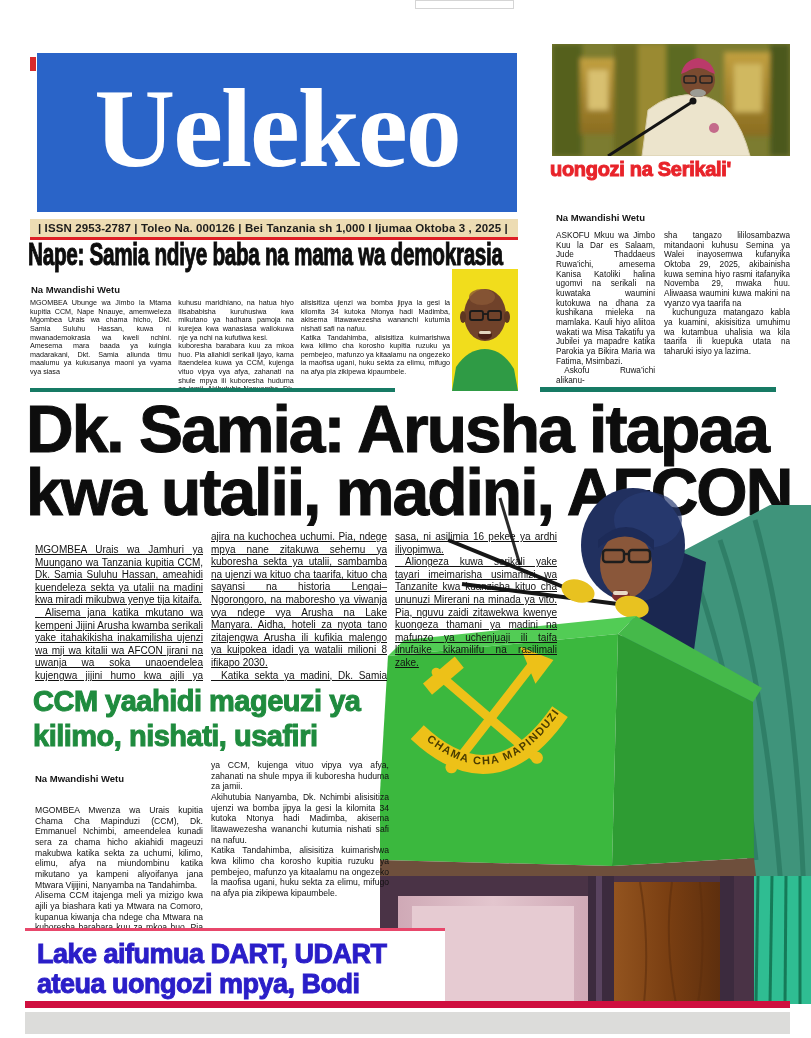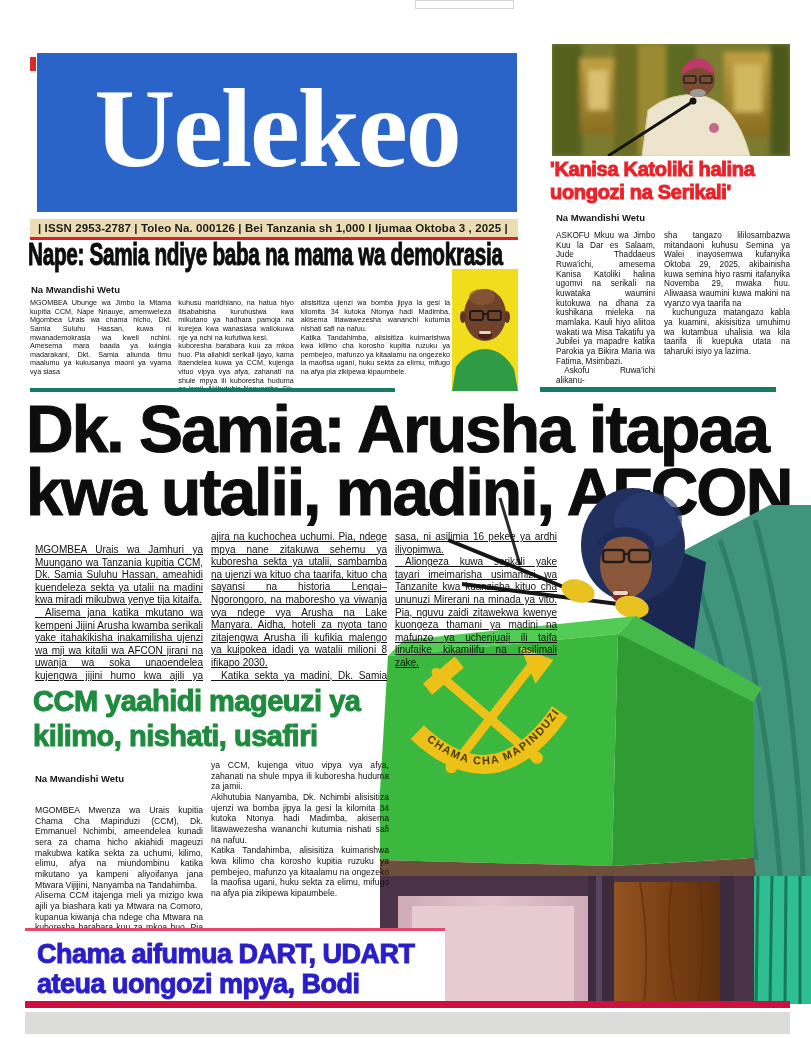--- a/index.html
+++ b/index.html
@@ -120,21 +120,20 @@
         <circle cx="162" cy="84" r="5" fill="#c46a8a"></circle>
       </g>
       <g>
         <line x1="56" y1="112" x2="140" y2="58" stroke="#141414" stroke-width="3"></line>
         <circle cx="141" cy="57" r="3.5" fill="#141414"></circle>
       </g>
     </svg>
   </div>
 
   <div class="abs church-hl">
-    <div class="stroke">'Kanisa Katoliki halina</div>
     <div class="stroke">uongozi na Serikali'</div>
   </div>
   <span class="abs byline church-byline">Na Mwandishi Wetu</span>
   <div class="abs cols church-cols">
     <div class="col c1">ASKOFU Mkuu wa Jimbo Kuu la Dar es Salaam, Jude Thaddaeus Ruwa’ichi, amesema Kanisa Katoliki halina ugomvi na serikali na kuwataka waumini kutokuwa na dhana za kushikana mieleka na mamlaka. Kauli hiyo aliitoa wakati wa Misa Takatifu ya Jubilei ya mapadre katika Parokia ya Bikira Maria wa Fatima, Msimbazi.
  Askofu Ruwa’ichi alikanu-</div>
     <div class="col c2">sha tangazo lililosambazwa mitandaoni kuhusu Semina ya Walei inayosemwa kufanyika Oktoba 29, 2025, akibainisha kuwa semina hiyo rasmi itafanyika Novemba 29, mwaka huu. Aliwaasa waumini kuwa makini na vyanzo vya taarifa na
  kuchunguza matangazo kabla ya kuamini, akisisitiza umuhimu wa kutambua uhalisia wa kila taarifa ili kuepuka utata na taharuki isiyo ya lazima.</div>
   </div>
   <div class="abs rule-teal rule-right"></div>
@@ -283,19 +282,19 @@
       <span class="byline ccm-byline">Na Mwandishi Wetu</span>
       <span>MGOMBEA Mwenza wa Urais kupitia Chama Cha Mapinduzi (CCM), Dk. Emmanuel Nchimbi, ameendelea kunadi sera za chama hicho akiahidi mageuzi makubwa katika sekta za uchumi, kilimo, elimu, afya na miundombinu katika mikutano ya kampeni aliyoifanya jana Mtwara Vijijini, Nanyamba na Tandahimba.
 Alisema CCM itajenga meli ya mizigo kwa ajili ya biashara kati ya Mtwara na Comoro, kupanua kiwanja cha ndege cha Mtwara na kuboresha barabara kuu za mkoa huo. Pia aliahidi serikali ijayo, kama itaendelea kuwa</span>
     </div>
     <div class="col c2">ya CCM, kujenga vituo vipya vya afya, zahanati na shule mpya ili kuboresha huduma za jamii.
 Akihutubia Nanyamba, Dk. Nchimbi alisisitiza ujenzi wa bomba jipya la gesi la kilomita 34 kutoka Ntonya hadi Madimba, akisema litawawezesha wananchi kutumia nishati safi na nafuu.
 Katika Tandahimba, alisisitiza kuimarishwa kwa kilimo cha korosho kupitia ruzuku ya pembejeo, mafunzo ya kitaalamu na ongezeko la maofisa ugani, huku sekta za elimu, mifugo na afya pia zikipewa kipaumbele.</div>
   </div>
 
   <div class="abs bottom-banner">
-    <div class="stroke">Chama aifumua DART, UDART</div>
+    <div class="stroke">Lake aifumua DART, UDART</div>
     <div class="stroke">ateua uongozi mpya, Bodi</div>
   </div>
   <div class="abs rule-red-bottom"></div>
   <div class="abs gray-strip"></div>
 
 </div>
 
 </body></html>

